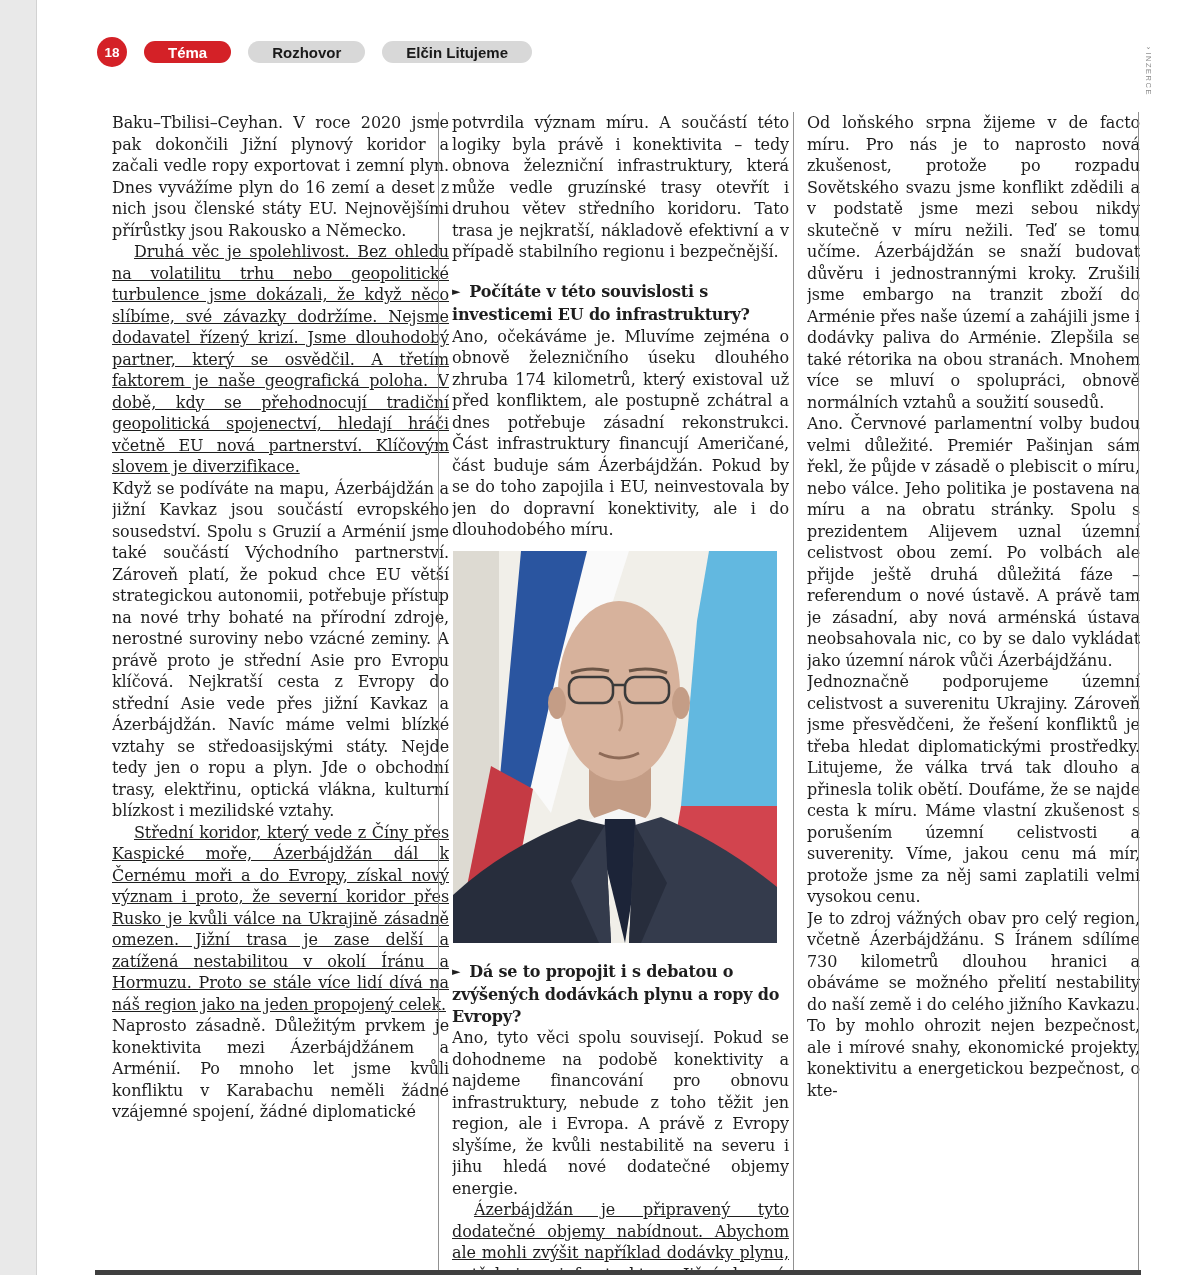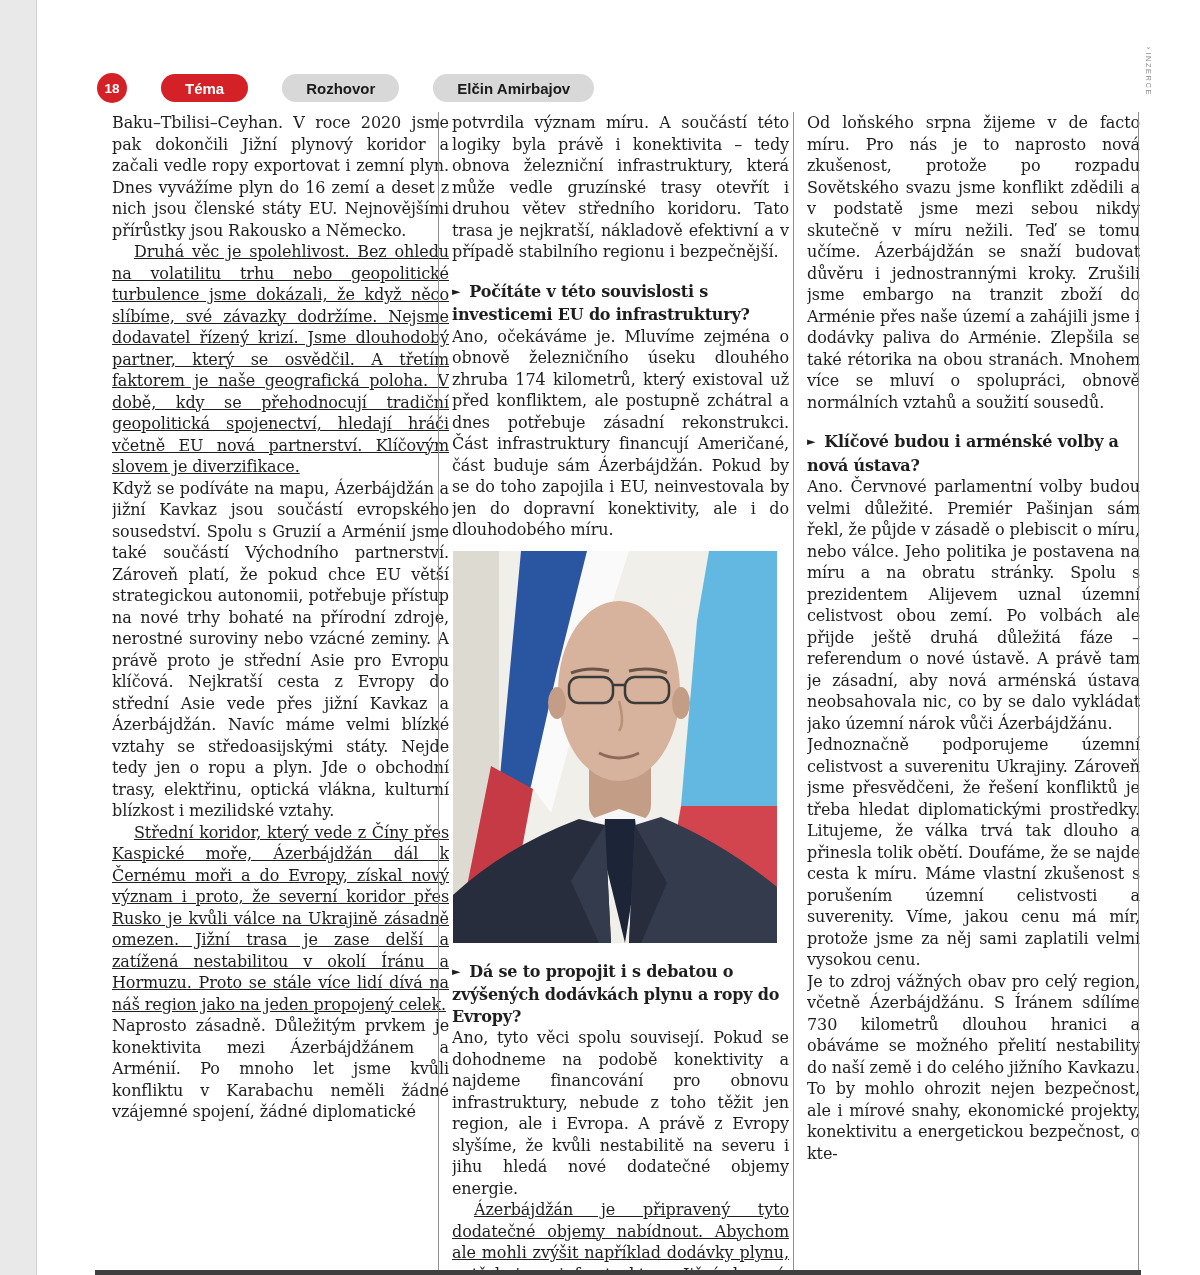--- a/index.html
+++ b/index.html
@@ -1,24 +1,24 @@
 <!DOCTYPE html>
 <html><head>
 <meta charset="utf-8">
 <style>
   html,body{margin:0;padding:0;}
   body{width:1200px;height:1275px;position:relative;background:#ffffff;overflow:hidden;
        font-family:"DejaVu Serif", serif;color:#1e1e1e;}
   .left-strip{position:absolute;left:0;top:0;width:36px;height:1275px;background:#e9e9e9;border-right:1px solid #d2d2d2;}
   
-  .hdr{position:absolute;left:97px;top:37px;height:30px;display:flex;align-items:center;gap:34px;
-       font-family:"Liberation Sans", sans-serif;margin-top:36px;}
+  .hdr{position:absolute;left:97px;top:37px;height:30px;display:flex;align-items:center;gap:17px;
+       font-family:"Liberation Sans", sans-serif;}
   .pagenum{width:30px;height:30px;border-radius:50%;background:#d42127;color:#fff;font-weight:bold;
        font-size:13.5px;display:flex;align-items:center;justify-content:center;}
-  .pill{height:28px;border-radius:15px;padding:0 24px;display:flex;align-items:center;justify-content:center;
+  .pill{height:22px;border-radius:15px;padding:0 24px;display:flex;align-items:center;justify-content:center;
        font-weight:bold;font-size:15px;background:#d8d8d8;color:#1a1a1a;white-space:nowrap;}
   .pill.red{background:#d42127;color:#ffffff;}
   
   .edge-text{position:absolute;left:1143px;top:42px;writing-mode:vertical-rl;font-family:"Liberation Sans", sans-serif;
        font-size:7.5px;color:#8a8a8a;letter-spacing:1.5px;line-height:10px;}
   
   .col{position:absolute;top:112px;width:337px;height:1163px;overflow:hidden;
        font-size:16px;line-height:21.5px;letter-spacing:-0.1px;}
   .col-1{left:112px;} .col-2{left:452px;} .col-3{left:807px;width:333px;}
   .col p{margin:0;text-align:justify;}
@@ -34,21 +34,21 @@
 </style>
 </head>
 <body>
 
 <div class="left-strip"></div>
 
 <div class="hdr">
   <div class="pagenum">18</div>
   <div class="pill red">Téma</div>
   <div class="pill">Rozhovor</div>
-  <div class="pill">Elčin Amirbajov</div>
+  <div class="pill">Elčin Litujeme</div>
 </div>
 
 <div class="edge-text"><span>⌄</span><span>INZERCE</span></div>
 
 <div class="col col-1">
     <p class="p">Baku–Tbilisi–Ceyhan. V roce 2020 jsme pak dokončili Jižní plynový koridor a začali vedle ropy exportovat i zemní plyn. Dnes vyvážíme plyn do 16 zemí a deset z nich jsou členské státy EU. Nejnovějšími přírůstky jsou Rakousko a Německo.</p>
     <p class="pi">Druhá věc je spolehlivost. Bez ohledu na volatilitu trhu nebo geopolitické turbulence jsme dokázali, že když něco slíbíme, své závazky dodržíme. Nejsme dodavatel řízený krizí. Jsme dlouhodobý partner, který se osvědčil. A třetím faktorem je naše geografická poloha. V době, kdy se přehodnocují tradiční geopolitická spojenectví, hledají hráči včetně EU nová partnerství. Klíčovým slovem je diverzifikace.</p>
     <p class="p">Když se podíváte na mapu, Ázerbájdžán a jižní Kavkaz jsou součástí evropského sousedství. Spolu s Gruzií a Arménií jsme také součástí Východního partnerství. Zároveň platí, že pokud chce EU větší strategickou autonomii, potřebuje přístup na nové trhy bohaté na přírodní zdroje, nerostné suroviny nebo vzácné zeminy. A právě proto je střední Asie pro Evropu klíčová. Nejkratší cesta z Evropy do střední Asie vede přes jižní Kavkaz a Ázerbájdžán. Navíc máme velmi blízké vztahy se středoasijskými státy. Nejde tedy jen o ropu a plyn. Jde o obchodní trasy, elektřinu, optická vlákna, kulturní blízkost i mezilidské vztahy.</p>
     <p class="pi">Střední koridor, který vede z Číny přes Kaspické moře, Ázerbájdžán dál k Černému moři a do Evropy, získal nový význam i proto, že severní koridor přes Rusko je kvůli válce na Ukrajině zásadně omezen. Jižní trasa je zase delší a zatížená nestabilitou v okolí Íránu a Hormuzu. Proto se stále více lidí dívá na náš region jako na jeden propojený celek.</p>
     <p class="p">Naprosto zásadně. Důležitým prvkem je konektivita mezi Ázerbájdžánem a Arménií. Po mnoho let jsme kvůli konfliktu v Karabachu neměli žádné vzájemné spojení, žádné diplomatické</p>
@@ -94,21 +94,20 @@
       <path d="M182,274 L214,332 L188,392 L176,392 Z" fill="#272d3c"></path>
     </g>
   </svg>
 </div>
     <p class="q"><span class="qmark">►</span>Dá se to propojit i s debatou o zvýšených dodávkách plynu a ropy do Evropy?</p>
     <p class="p">Ano, tyto věci spolu souvisejí. Pokud se dohodneme na podobě konektivity a najdeme financování pro obnovu infrastruktury, nebude z toho těžit jen region, ale i Evropa. A právě z Evropy slyšíme, že kvůli nestabilitě na severu i jihu hledá nové dodatečné objemy energie.</p>
     <p class="pi">Ázerbájdžán je připravený tyto dodatečné objemy nabídnout. Abychom ale mohli zvýšit například dodávky plynu, potřebujeme infrastrukturu. Jižní plynový</p>
   </div>
 <div class="col col-3">
     <p class="p">Od loňského srpna žijeme v de facto míru. Pro nás je to naprosto nová zkušenost, protože po rozpadu Sovětského svazu jsme konflikt zdědili a v podstatě jsme mezi sebou nikdy skutečně v míru nežili. Teď se tomu učíme. Ázerbájdžán se snaží budovat důvěru i jednostrannými kroky. Zrušili jsme embargo na tranzit zboží do Arménie přes naše území a zahájili jsme i dodávky paliva do Arménie. Zlepšila se také rétorika na obou stranách. Mnohem více se mluví o spolupráci, obnově normálních vztahů a soužití sousedů.</p>
-    <p class="q"><span class="qmark">►</span>Klíčové budou i arménské volby a nová ústava?</p>
     <p class="p">Ano. Červnové parlamentní volby budou velmi důležité. Premiér Pašinjan sám řekl, že půjde v zásadě o plebiscit o míru, nebo válce. Jeho politika je postavena na míru a na obratu stránky. Spolu s prezidentem Alijevem uznal územní celistvost obou zemí. Po volbách ale přijde ještě druhá důležitá fáze – referendum o nové ústavě. A právě tam je zásadní, aby nová arménská ústava neobsahovala nic, co by se dalo vykládat jako územní nárok vůči Ázerbájdžánu.</p>
     <p class="p">Jednoznačně podporujeme územní celistvost a suverenitu Ukrajiny. Zároveň jsme přesvědčeni, že řešení konfliktů je třeba hledat diplomatickými prostředky. Litujeme, že válka trvá tak dlouho a přinesla tolik obětí. Doufáme, že se najde cesta k míru. Máme vlastní zkušenost s porušením územní celistvosti a suverenity. Víme, jakou cenu má mír, protože jsme za něj sami zaplatili velmi vysokou cenu.</p>
     <p class="p">Je to zdroj vážných obav pro celý region, včetně Ázerbájdžánu. S Íránem sdílíme 730 kilometrů dlouhou hranici a obáváme se možného přelití nestability do naší země i do celého jižního Kavkazu. To by mohlo ohrozit nejen bezpečnost, ale i mírové snahy, ekonomické projekty, konektivitu a energetickou bezpečnost, o kte-</p>
   </div>
 
 <div class="vrule r1"></div>
 <div class="vrule r2"></div>
 <div class="vrule r3"></div>
 <div class="bottom-bar"></div>
 

